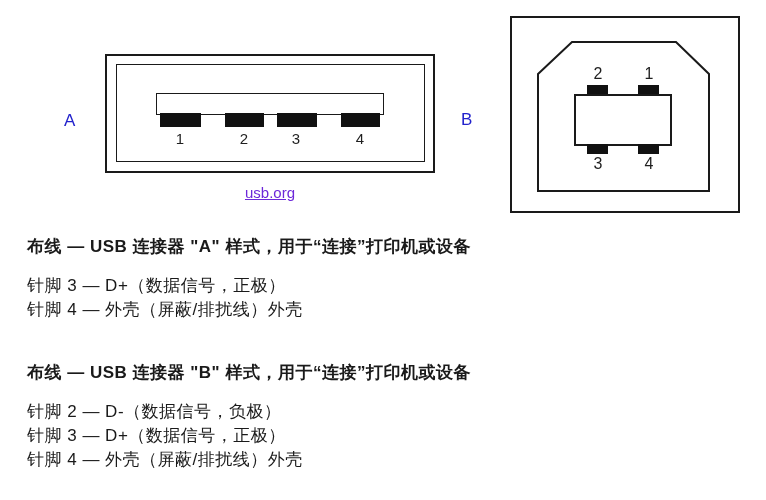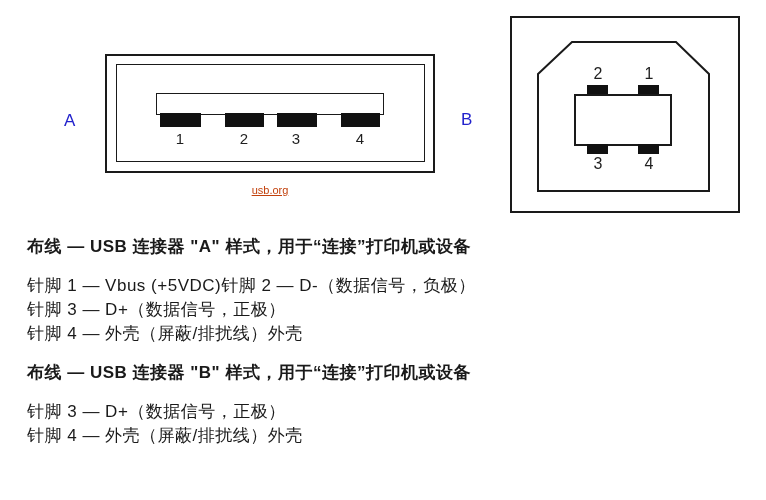--- a/index.html
+++ b/index.html
@@ -30,21 +30,21 @@
   .a-num1 { left:171px; } .a-num2 { left:235px; } .a-num3 { left:287px; } .a-num4 { left:351px; }
 
   .conn-letter {
     position:absolute; font-size:17px; color:#2222cc; font-weight:normal;
   }
   .letter-a { left:64px;  top:111px; }
   .letter-b { left:461px; top:110px; }
 
   .usb-link {
     position:absolute; left:105px; top:184px; width:330px; text-align:center;
-    font-size:11px; color:#c2410c; text-decoration:underline; cursor:pointer;
+    font-size:15px; color:#6d28d9; text-decoration:underline; cursor:pointer;
   }
 
   
   .b-outer  { left:510px; top:16px; width:230px; height:197px; }
   .b-shell-svg { position:absolute; left:528px; top:32px; }
   .b-center { left:574px; top:94px; width:98px; height:52px; border-width:2px; }
   .b-pad { width:21px; height:10px; }
   .b-pad-t { top:85px; }
   .b-pad-b { top:144px; }
   .b-pad-tl { left:587px; } .b-pad-tr { left:638px; }
@@ -104,24 +104,24 @@
   <div class="pad b-pad b-pad-b b-pad-bl"></div>
   <div class="pad b-pad b-pad-b b-pad-br"></div>
 
   <div class="pin-num b-num b-num-2">2</div>
   <div class="pin-num b-num b-num-1">1</div>
   <div class="pin-num b-num b-num-3">3</div>
   <div class="pin-num b-num b-num-4">4</div>
 
   <div class="section section-a">
     <p class="sec-heading">布线 — USB 连接器 "A" 样式，用于“连接”打印机或设备</p>
-    <p class="pin-line">针脚 1 — Vbus (+5VDC)针脚 2 — D-（数据信号，负极）</p>
     <p class="pin-line">针脚 3 — D+（数据信号，正极）</p>
     <p class="pin-line">针脚 4 — 外壳（屏蔽/排扰线）外壳</p>
   </div>
 
   <div class="section section-b">
     <p class="sec-heading">布线 — USB 连接器 "B" 样式，用于“连接”打印机或设备</p>
+    <p class="pin-line">针脚 2 — D-（数据信号，负极）</p>
     <p class="pin-line">针脚 3 — D+（数据信号，正极）</p>
     <p class="pin-line">针脚 4 — 外壳（屏蔽/排扰线）外壳</p>
   </div>
 
 </div>
 
 </body></html>

